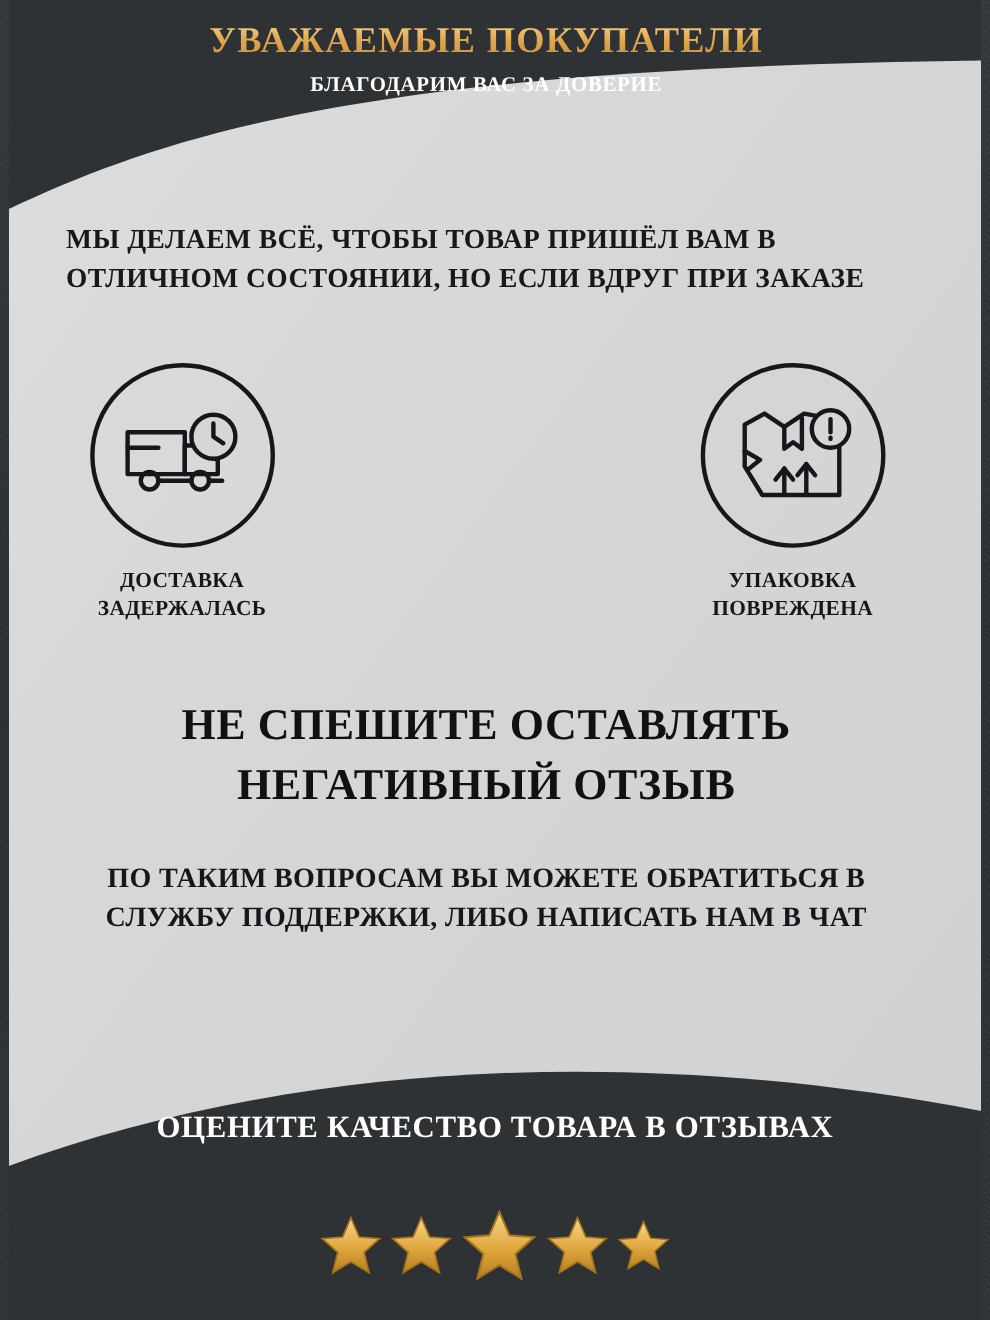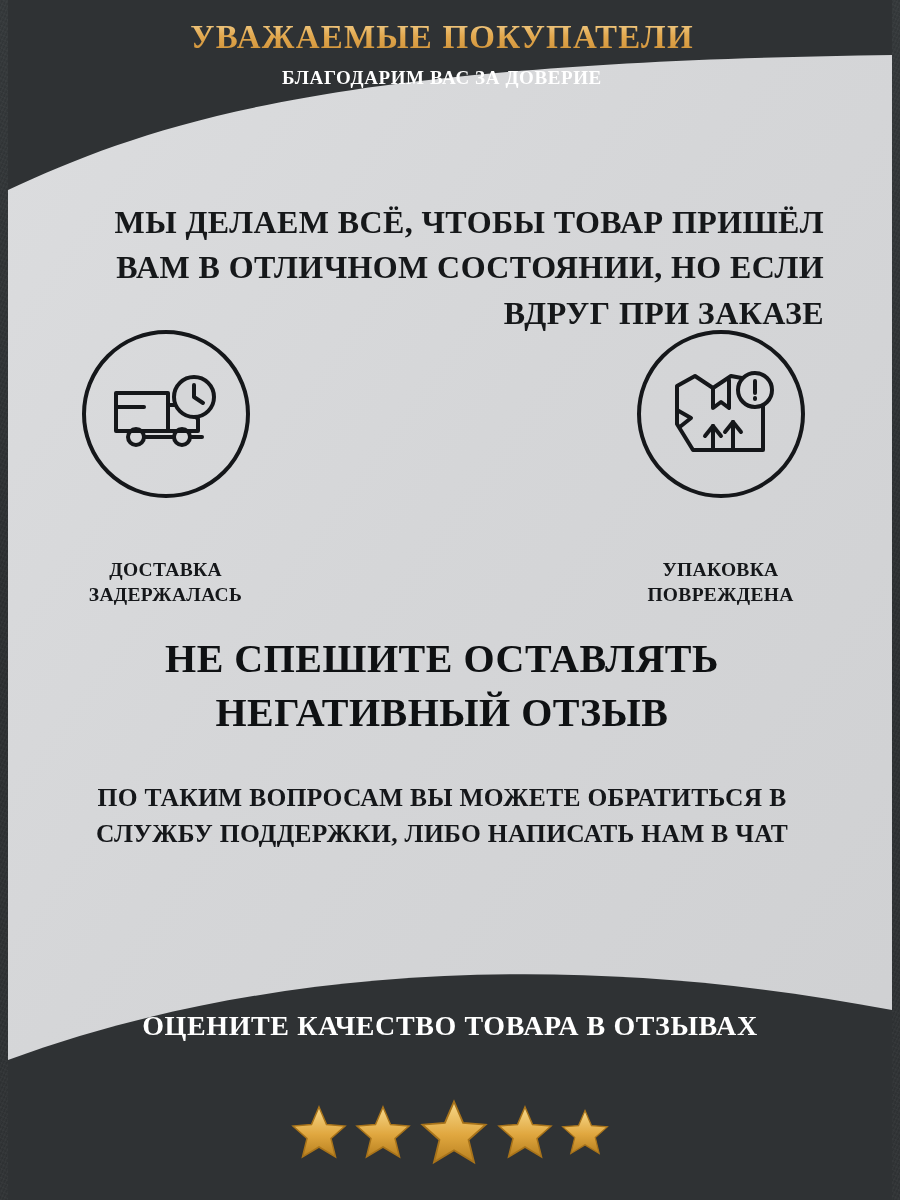--- a/index.html
+++ b/index.html
@@ -84,22 +84,22 @@
     line-height: 1.25;
     letter-spacing: 0.6px;
     text-transform: uppercase;
   }
 
   .intro {
     position: absolute;
     top: 200px;
     left: 60px;
     width: 764px;
-    text-align: right;
-    font-size: 32px;
+    text-align: left;
+    font-size: 25px;
     font-weight: bold;
     color: #16181a;
     line-height: 1.42;
     letter-spacing: 0.4px;
     text-transform: uppercase;
   }
 
   .icons-row {
     position: absolute;
     top: 330px;
@@ -107,21 +107,20 @@
     width: 810px;
     display: flex;
     justify-content: space-between;
     align-items: flex-start;
   }
   .icon-col {
     width: 255px;
     display: flex;
     flex-direction: column;
     align-items: center;
-    gap: 41px;
   }
   .icon-circle {
     width: 160px;
     height: 160px;
     border-radius: 50%;
     border: 4px solid #15171a;
     display: flex;
     align-items: center;
     justify-content: center;
     background: transparent;

